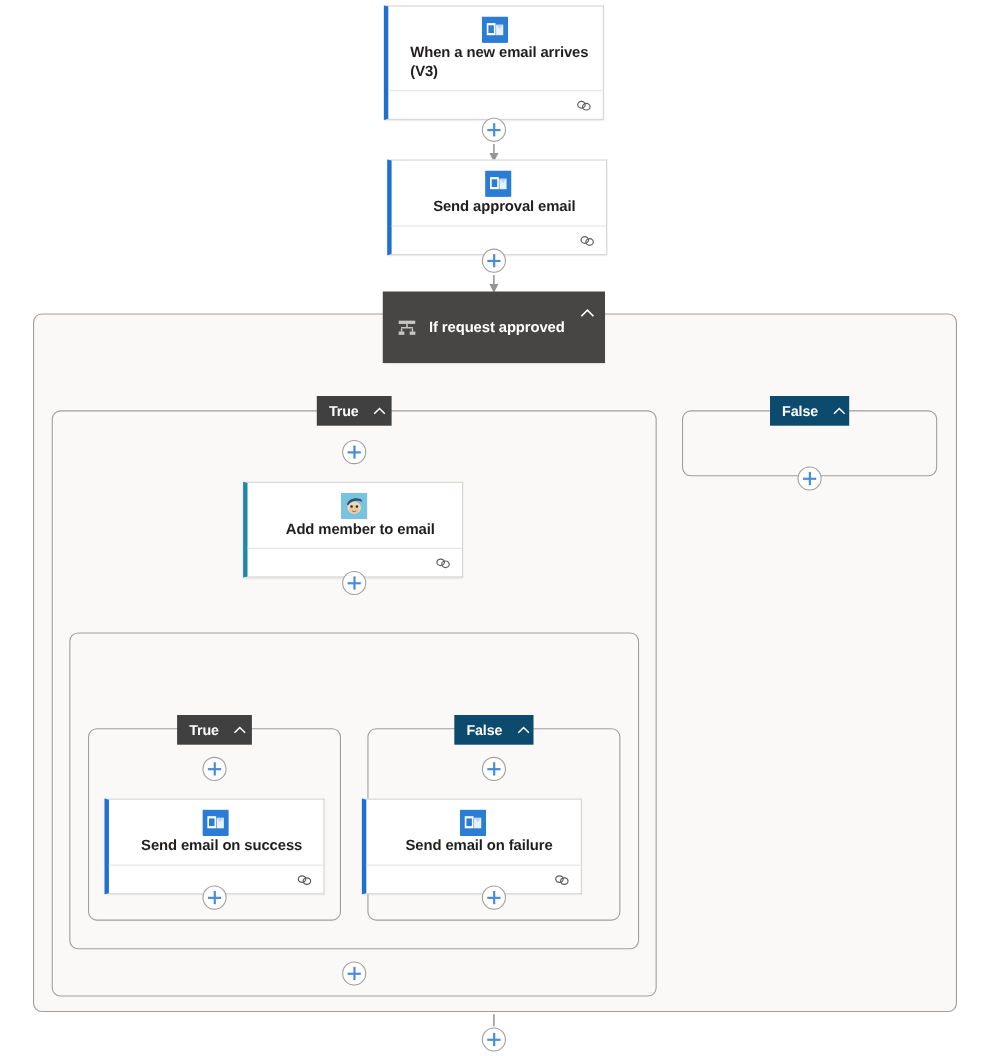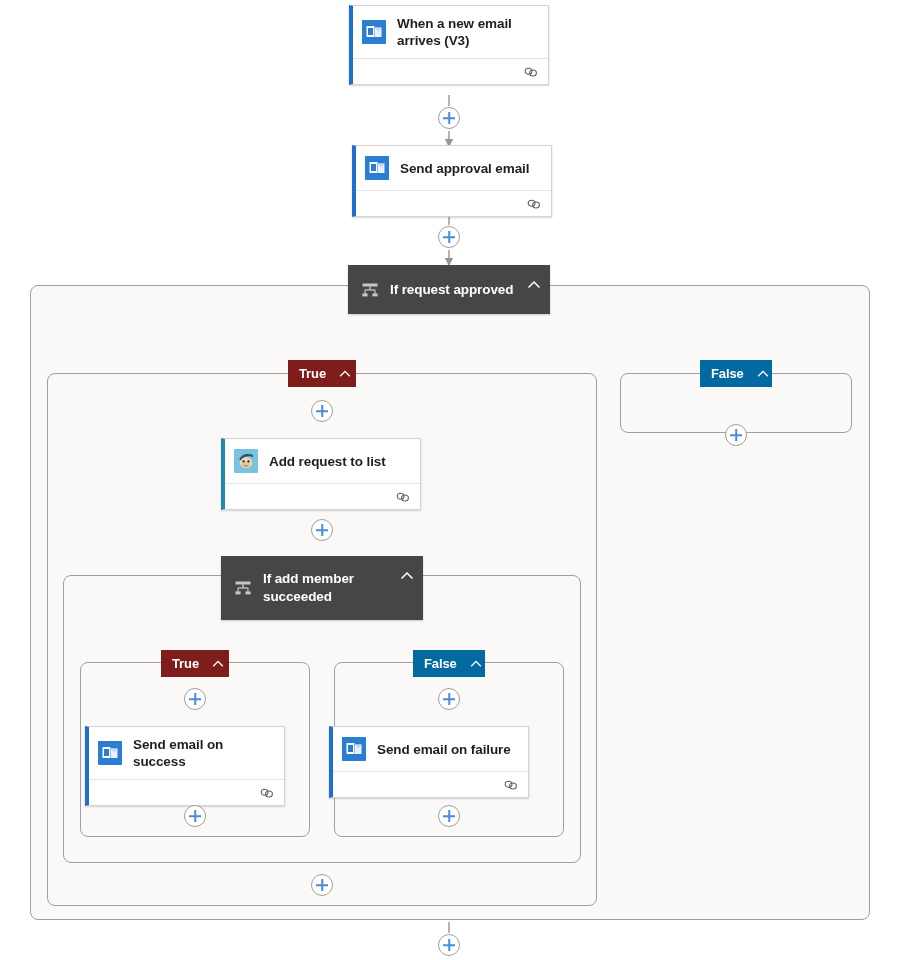--- a/index.html
+++ b/index.html
@@ -54,20 +54,21 @@
     box-sizing: border-box;
     box-shadow: 0 1px 2px rgba(0,0,0,0.16);
     z-index: 6;
   }
   .card-head {
     display: flex;
     align-items: center;
     padding: 9px 10px 9px 9px;
     min-height: 44px;
     box-sizing: border-box;
+    flex-direction: column;
   }
   .card-title {
     font-size: 13.5px;
     line-height: 17px;
     font-weight: 600;
     color: #201f1e;
     margin-left: 11px;
     letter-spacing: -0.1px;
   }
   .card-foot {
@@ -132,22 +133,22 @@
   
   .badge {
     position: absolute;
     height: 27px;
     display: flex;
     align-items: center;
     padding: 0 9px 0 11px;
     box-sizing: border-box;
     z-index: 7;
   }
-  .badge.true  { background: #7f1d1d; }
-  .badge.false { background: #0369a1; }
+  .badge.true  { background: #404040; }
+  .badge.false { background: #0c4a6e; }
   .badge-label {
     font-size: 13px;
     font-weight: 700;
     color: #ffffff;
     letter-spacing: -0.1px;
   }
   .badge-chev {
     width: 14px;
     height: 14px;
     margin-left: 12px;
@@ -277,21 +278,21 @@
     <div class="card-foot">
       <svg class="chain-icon" viewBox="0 0 16 12">
         <ellipse cx="5.6" cy="5.2" rx="3.4" ry="3.0" fill="none" stroke="#605e5c" stroke-width="1.1"></ellipse>
         <ellipse cx="10.0" cy="7.0" rx="3.4" ry="3.0" fill="none" stroke="#605e5c" stroke-width="1.1"></ellipse>
       </svg>
     </div>
   </div>
 
   <div class="plus" style="left:438px; top:226px;"></div>
 
-  <div class="cond" style="left:348px; top:265px; height:49px;">
+  <div class="cond" style="left:348px; top:265px; height:65px;">
     <svg class="cond-icon" viewBox="0 0 20 20">
       <rect x="2.5" y="3.5" width="15" height="3" fill="#c8c6c4"></rect>
       <rect x="9.3" y="6.5" width="1.4" height="3.5" fill="#c8c6c4"></rect>
       <rect x="4.6" y="9.3" width="10.8" height="1.3" fill="#c8c6c4"></rect>
       <rect x="4.4" y="10.6" width="1.3" height="3" fill="#c8c6c4"></rect>
       <rect x="14.3" y="10.6" width="1.3" height="3" fill="#c8c6c4"></rect>
       <rect x="2.4" y="13.4" width="5.2" height="3" fill="#c8c6c4"></rect>
       <rect x="12.4" y="13.4" width="5.2" height="3" fill="#c8c6c4"></rect>
     </svg>
     <div class="cond-title">If request approved</div>
@@ -322,65 +323,50 @@
     <div class="card-head">
       <svg class="app-icon" viewBox="0 0 24 24">
         <rect x="0" y="0" width="24" height="24" fill="#79c3e0"></rect>
         <ellipse cx="12" cy="13.5" rx="6.2" ry="5.6" fill="#f2d7b6"></ellipse>
         <ellipse cx="12" cy="15.2" rx="4.4" ry="3.6" fill="#e8c79c"></ellipse>
         <path d="M5.4 10.6 C6.6 5.6 12.8 4.0 17.6 5.6 C19.4 6.3 19.6 7.4 18.8 8.2 C16.2 6.4 9.0 7.0 6.6 11.4 Z" fill="#2b5566"></path>
         <circle cx="9.6" cy="12.4" r="1.15" fill="#2b2b2b"></circle>
         <circle cx="14.5" cy="12.4" r="1.15" fill="#2b2b2b"></circle>
         <path d="M10.2 16.4 C11.3 17.3 12.8 17.3 13.9 16.4" fill="none" stroke="#8a6c45" stroke-width="0.9"></path>
       </svg>
-      <div class="card-title">Add request to list</div>
+      <div class="card-title">Add member to email</div>
     </div>
     <div class="card-foot">
       <svg class="chain-icon" viewBox="0 0 16 12">
         <ellipse cx="5.6" cy="5.2" rx="3.4" ry="3.0" fill="none" stroke="#605e5c" stroke-width="1.1"></ellipse>
         <ellipse cx="10.0" cy="7.0" rx="3.4" ry="3.0" fill="none" stroke="#605e5c" stroke-width="1.1"></ellipse>
       </svg>
     </div>
   </div>
 
   <div class="plus" style="left:311px; top:519px;"></div>
 
-  <div class="cond" style="left:221px; top:556px; height:64px;">
-    <svg class="cond-icon" viewBox="0 0 20 20">
-      <rect x="2.5" y="3.5" width="15" height="3" fill="#c8c6c4"></rect>
-      <rect x="9.3" y="6.5" width="1.4" height="3.5" fill="#c8c6c4"></rect>
-      <rect x="4.6" y="9.3" width="10.8" height="1.3" fill="#c8c6c4"></rect>
-      <rect x="4.4" y="10.6" width="1.3" height="3" fill="#c8c6c4"></rect>
-      <rect x="14.3" y="10.6" width="1.3" height="3" fill="#c8c6c4"></rect>
-      <rect x="2.4" y="13.4" width="5.2" height="3" fill="#c8c6c4"></rect>
-      <rect x="12.4" y="13.4" width="5.2" height="3" fill="#c8c6c4"></rect>
-    </svg>
-    <div class="cond-title">If add member succeeded</div>
-    <svg class="cond-chev" viewBox="0 0 16 16">
-      <path d="M2.5 10.5 L8 5 L13.5 10.5" fill="none" stroke="#ffffff" stroke-width="1.5"></path>
-    </svg>
-  </div>
 
   <div class="badge true" style="left:161px; top:650px; width:68px;">
     <span class="badge-label">True</span>
     <svg class="badge-chev" viewBox="0 0 16 16">
       <path d="M2.5 10.5 L8 5 L13.5 10.5" fill="none" stroke="#ffffff" stroke-width="1.6"></path>
     </svg>
   </div>
 
   <div class="badge false" style="left:413px; top:650px; width:72px;">
     <span class="badge-label">False</span>
     <svg class="badge-chev" viewBox="0 0 16 16">
       <path d="M2.5 10.5 L8 5 L13.5 10.5" fill="none" stroke="#ffffff" stroke-width="1.6"></path>
     </svg>
   </div>
 
   <div class="plus" style="left:184px; top:688px;"></div>
 
-  <div class="card" style="left:85px; top:726px; border-left-color:#1f6fd0;">
+  <div class="card" style="left:95px; top:726px; border-left-color:#1f6fd0;">
     <div class="card-head">
       <svg class="app-icon" viewBox="0 0 24 24">
         <rect x="0" y="0" width="24" height="24" fill="#2b7cd3"></rect>
         <rect x="4.5" y="6" width="8" height="11" fill="#ffffff"></rect>
         <rect x="6" y="8" width="5" height="7" fill="#2b7cd3"></rect>
         <rect x="13" y="7.5" width="6.5" height="9.5" fill="#e9f2fb"></rect>
         <path d="M13 7.5 L19.5 7.5 L16.25 11.5 Z" fill="#bcd8f2"></path>
       </svg>
       <div class="card-title">Send email on success</div>
     </div>

